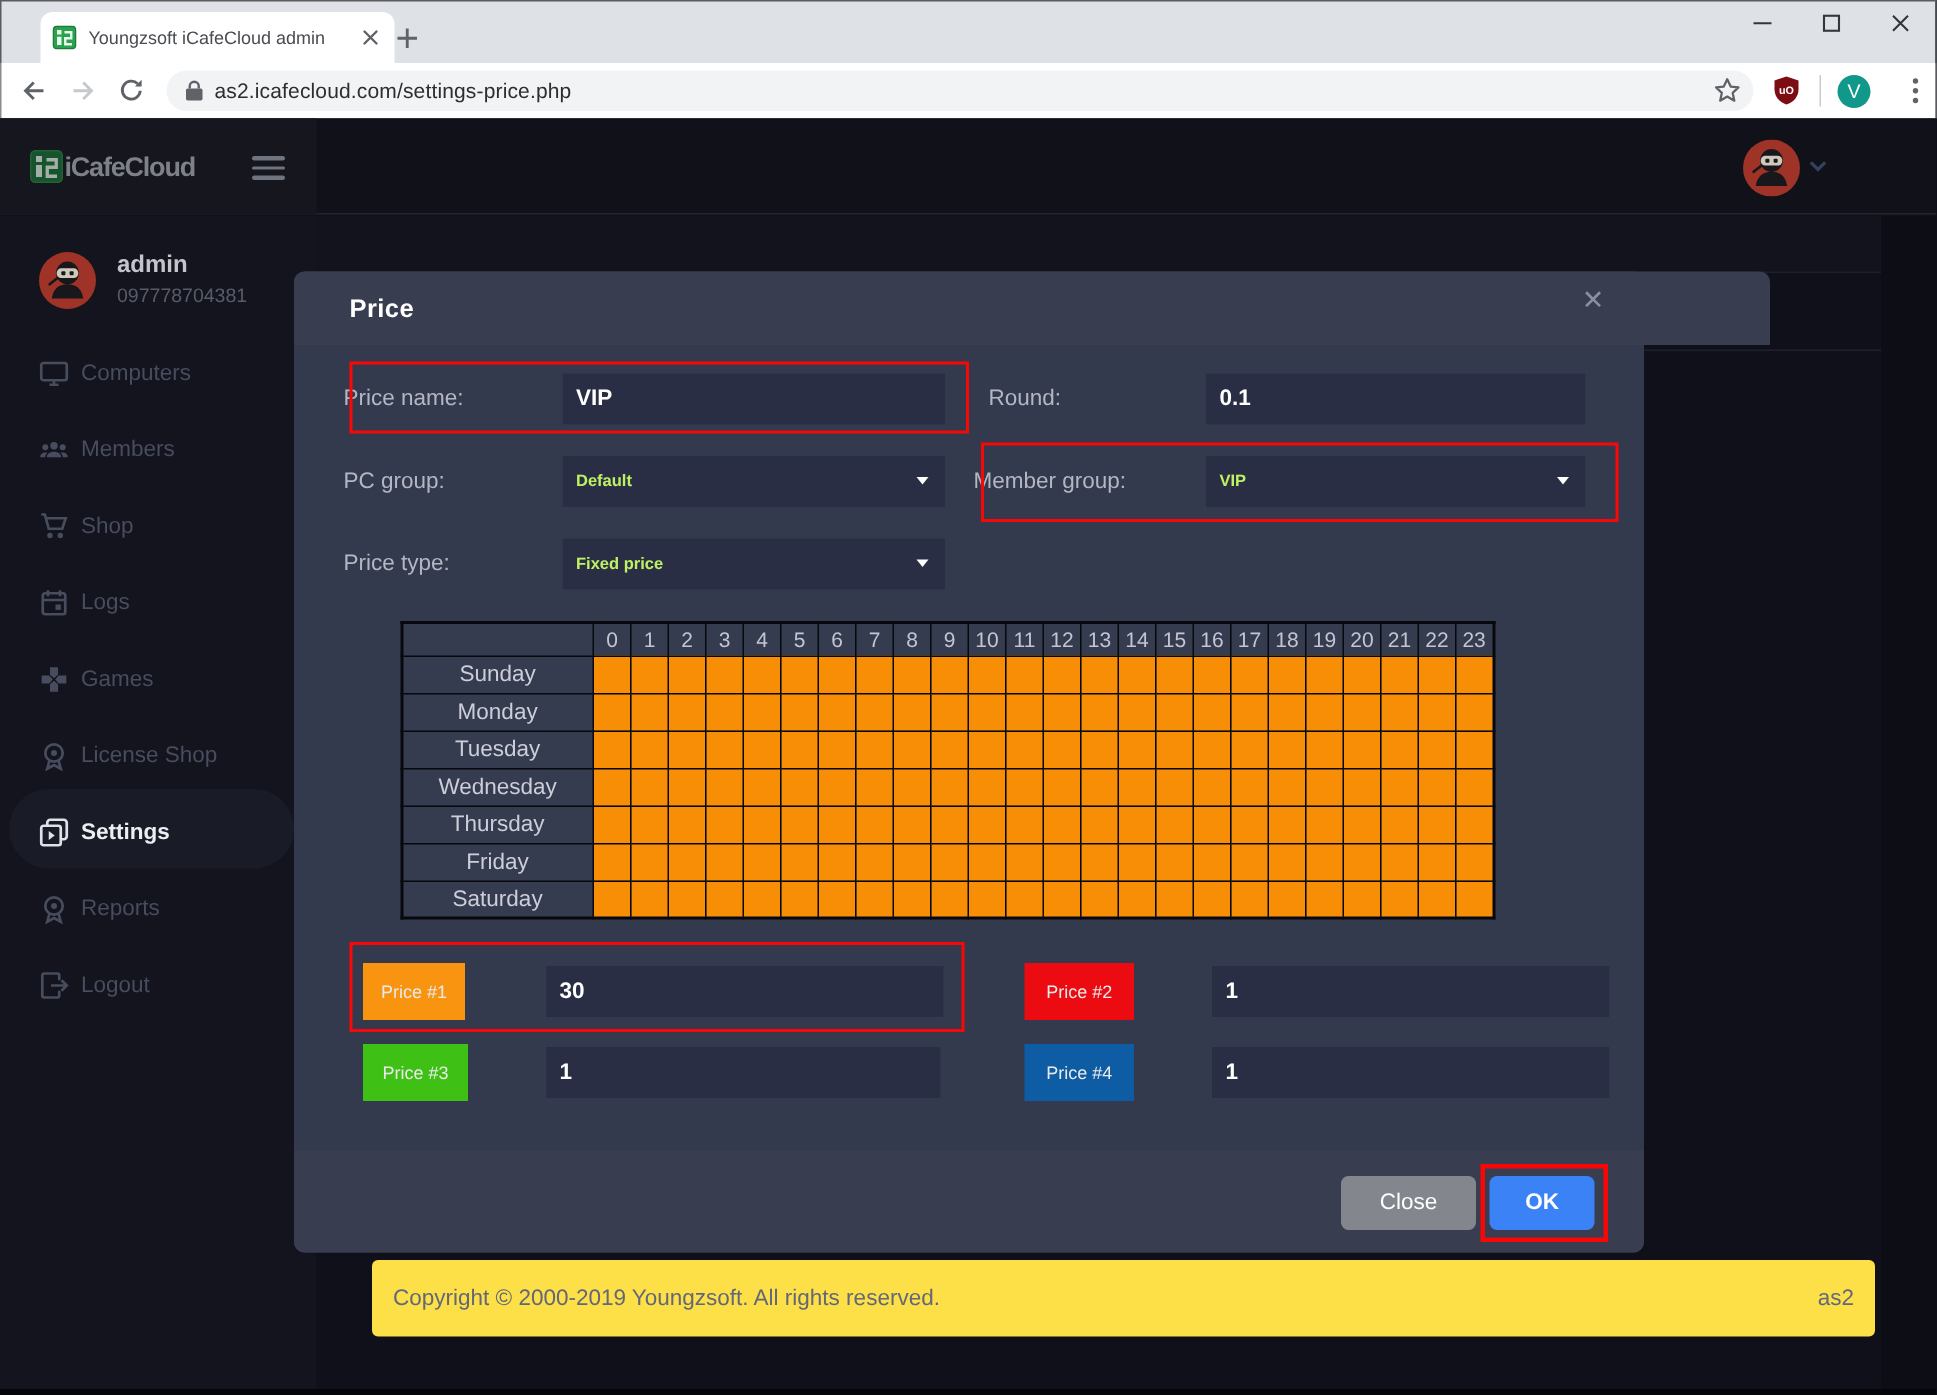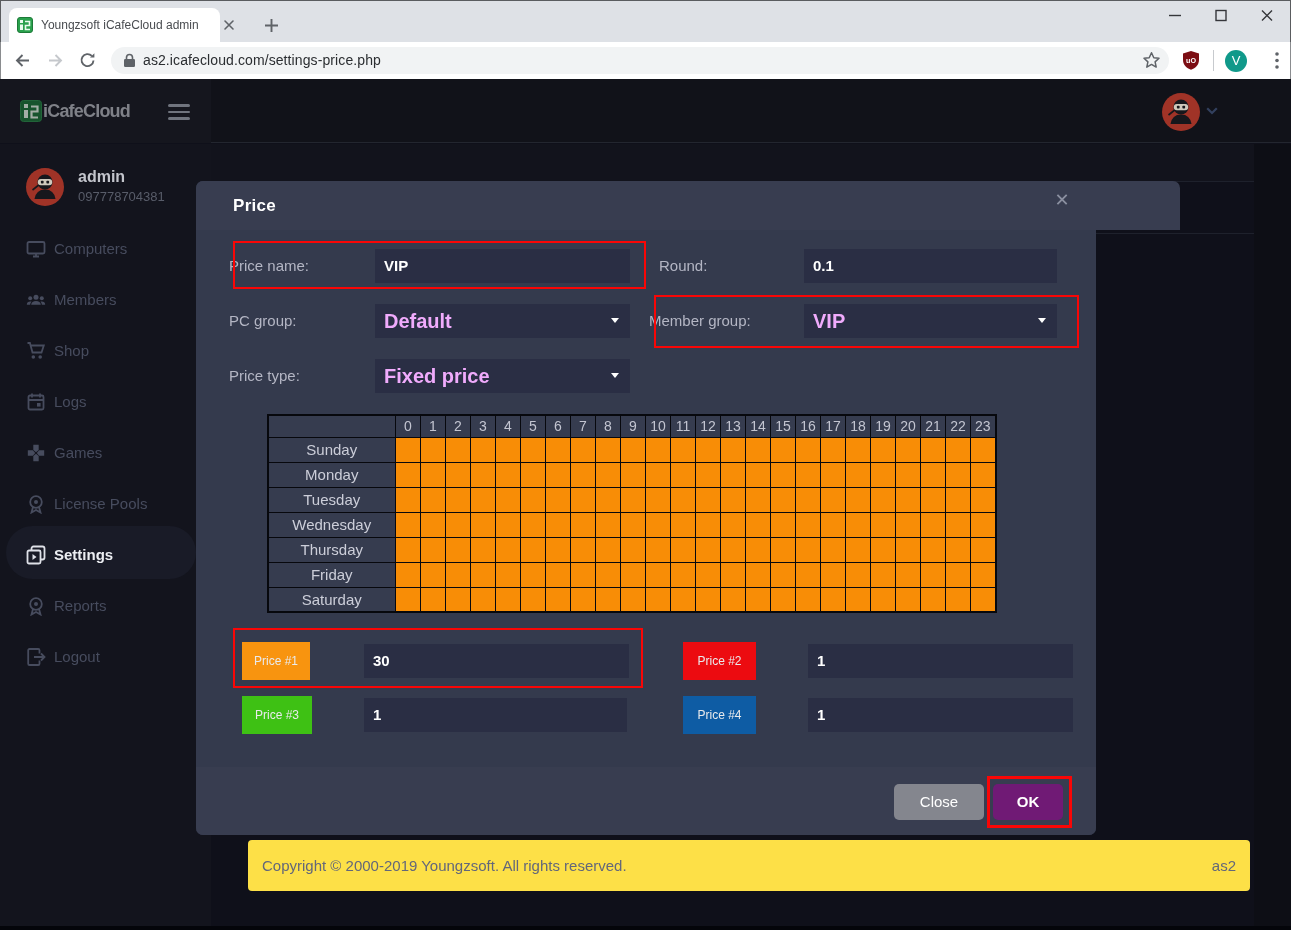--- a/index.html
+++ b/index.html
@@ -2,21 +2,21 @@
 <html><head>
 <meta charset="utf-8">
 <style>
 * { margin:0; padding:0; box-sizing:border-box; }
 html,body { width:1291px; height:930px; overflow:hidden; background:#0e0f17; }
 body { font-family:"Liberation Sans", sans-serif; position:relative; }
 .abs { position:absolute; }
 
 
 #tabstrip { left:0; top:0; width:1291px; height:42px; background:#dee1e6; }
-#tab { left:9px; top:8px; width:211px; height:34px; background:#fff; border-radius:8px 8px 0 0; }
+#tab { left:27px; top:8px; width:236px; height:34px; background:#fff; border-radius:8px 8px 0 0; }
 #tabtitle { left:32px; top:0; width:170px; height:34px; line-height:34px; font-size:12px; color:#494c50; white-space:nowrap; overflow:hidden; }
 #tabclose { left:212px; top:9px; width:16px; height:16px; color:#5f6368; }
 #newtab { left:262px; top:16px; width:19px; height:19px; color:#5f6368; }
 .wbtn { top:0; height:31px; width:46px; }
 #toolbar { left:0; top:42px; width:1291px; height:37px; background:#fff; }
 #urlpill { left:111px; top:5px; width:1058px; height:27px; border-radius:14px; background:#f1f3f4; }
 #urltext { left:143px; top:0; height:37px; line-height:37px; font-size:14px; color:#2b2e31; letter-spacing:0.1px; }
 #avatarV { left:1225px; top:7.5px; width:22px; height:22px; border-radius:50%; background:#10998a; color:#fff; font-size:13px; line-height:22px; text-align:center; }
 
 
@@ -50,25 +50,25 @@
 #blackbar { left:0; top:847px; width:1291px; height:4px; background:#04050a; }
 
 
 #modal { left:196px; top:102px; width:900px; height:654px; background:#343a4d; border-radius:7px; }
 #mheader { left:0; top:0; width:984px; height:49px; background:#383d50; border-radius:7px 7px 0 0;padding-left:35px; }
 #mtitle { left:37px; top:0; height:49px; line-height:49px; font-size:17px; font-weight:bold; color:#fff; letter-spacing:0.3px; }
 #mclose { left:853px; top:6px; width:26px; height:26px; color:#8b90a0; font-size:18px; line-height:26px; text-align:center; }
 #mfooter { left:0; top:586px; width:900px; height:68px; background:#383d50; border-radius:0 0 7px 7px; }
 .mlab { top:0; width:120px; font-size:15px; color:#b4b6c4; text-align:left; }
 .minput { height:34px; background:#2a2e44; color:#fff; font-size:15px; font-weight:bold; line-height:34px; padding-left:9px; }
-.msel { height:34px; background:#2a2e44; color:#f0abfc; font-size:20px; font-weight:bold; line-height:34px; padding-left:9px; }
+.msel { height:34px; background:#2a2e44; color:#bef264; font-size:11px; font-weight:bold; line-height:34px; padding-left:9px; }
 .msel .arr { position:absolute; right:11px; top:14px; width:0; height:0; border-left:4px solid transparent; border-right:4px solid transparent; border-top:5.5px solid #fff; }
 .pbtn { width:73px; height:38px; text-align:center; line-height:38px; font-size:12px; color:#e9eaec; }
 #btnclose { left:698px; top:603px; width:90px; height:36px; background:#84868e; border-radius:5px; color:#fff; font-size:15px; text-align:center; line-height:36px; }
-#btnok { left:797px; top:603px; width:70px; height:36px; background:#701a75; border-radius:5px; color:#fff; font-size:15px; font-weight:bold; text-align:center; line-height:36px; }
+#btnok { left:797px; top:603px; width:70px; height:36px; background:#3b82f6; border-radius:5px; color:#fff; font-size:15px; font-weight:bold; text-align:center; line-height:36px; }
 
 
 #sched { position:absolute; left:70.5px; top:233px; border:2px solid #07080d; border-collapse:collapse; table-layout:fixed; }
 #sched td { border:1px solid #07080d; }
 #sched td.lab { background:#363c4f; color:#ccced9; font-size:15px; text-align:center; }
 #sched td.hr { background:#363c4f; color:#c3c5d1; font-size:14px; text-align:center; }
 #sched td.on { background:#f88d06; }
 
 
 .redbox { border:2px solid #f90606; }
@@ -230,21 +230,21 @@
         <path d="M18.2 7.3v5.4h-5.1l-2.3-2.7 2.3-2.7z" fill="#474c5e"></path>
       </svg>
     <div class="mlabel abs">Games</div>
   </div>
   <div class="mitem abs" style="top:399px">
     <svg class="micon abs" viewBox="0 0 20 20">
         <circle cx="10" cy="8" r="5.8" fill="none" stroke="#474c5e" stroke-width="1.8"></circle>
         <circle cx="10" cy="8" r="2" fill="#474c5e"></circle>
         <path d="M7 13l-1.5 5.5L10 16l4.5 2.5L13 13" fill="none" stroke="#474c5e" stroke-width="1.8"></path>
       </svg>
-    <div class="mlabel abs">License Pools</div>
+    <div class="mlabel abs">License Shop</div>
   </div>
   <div class="mitem abs" style="top:450px">
     <svg class="micon abs" viewBox="0 0 20 20">
         <rect x="1.5" y="5.5" width="13" height="13" rx="1.5" fill="none" stroke="#dfe1e8" stroke-width="1.8"></rect>
         <path d="M5.5 5.5v-2a2 2 0 0 1 2-2h9a2 2 0 0 1 2 2v9a2 2 0 0 1-2 2h-2" fill="none" stroke="#dfe1e8" stroke-width="1.8"></path>
         <path d="M6.5 9l4 3-4 3z" fill="#dfe1e8"></path>
       </svg>
     <div class="mlabel abs" style="color:#eceef2;font-weight:bold">Settings</div>
   </div>
   <div class="mitem abs" style="top:501px">

